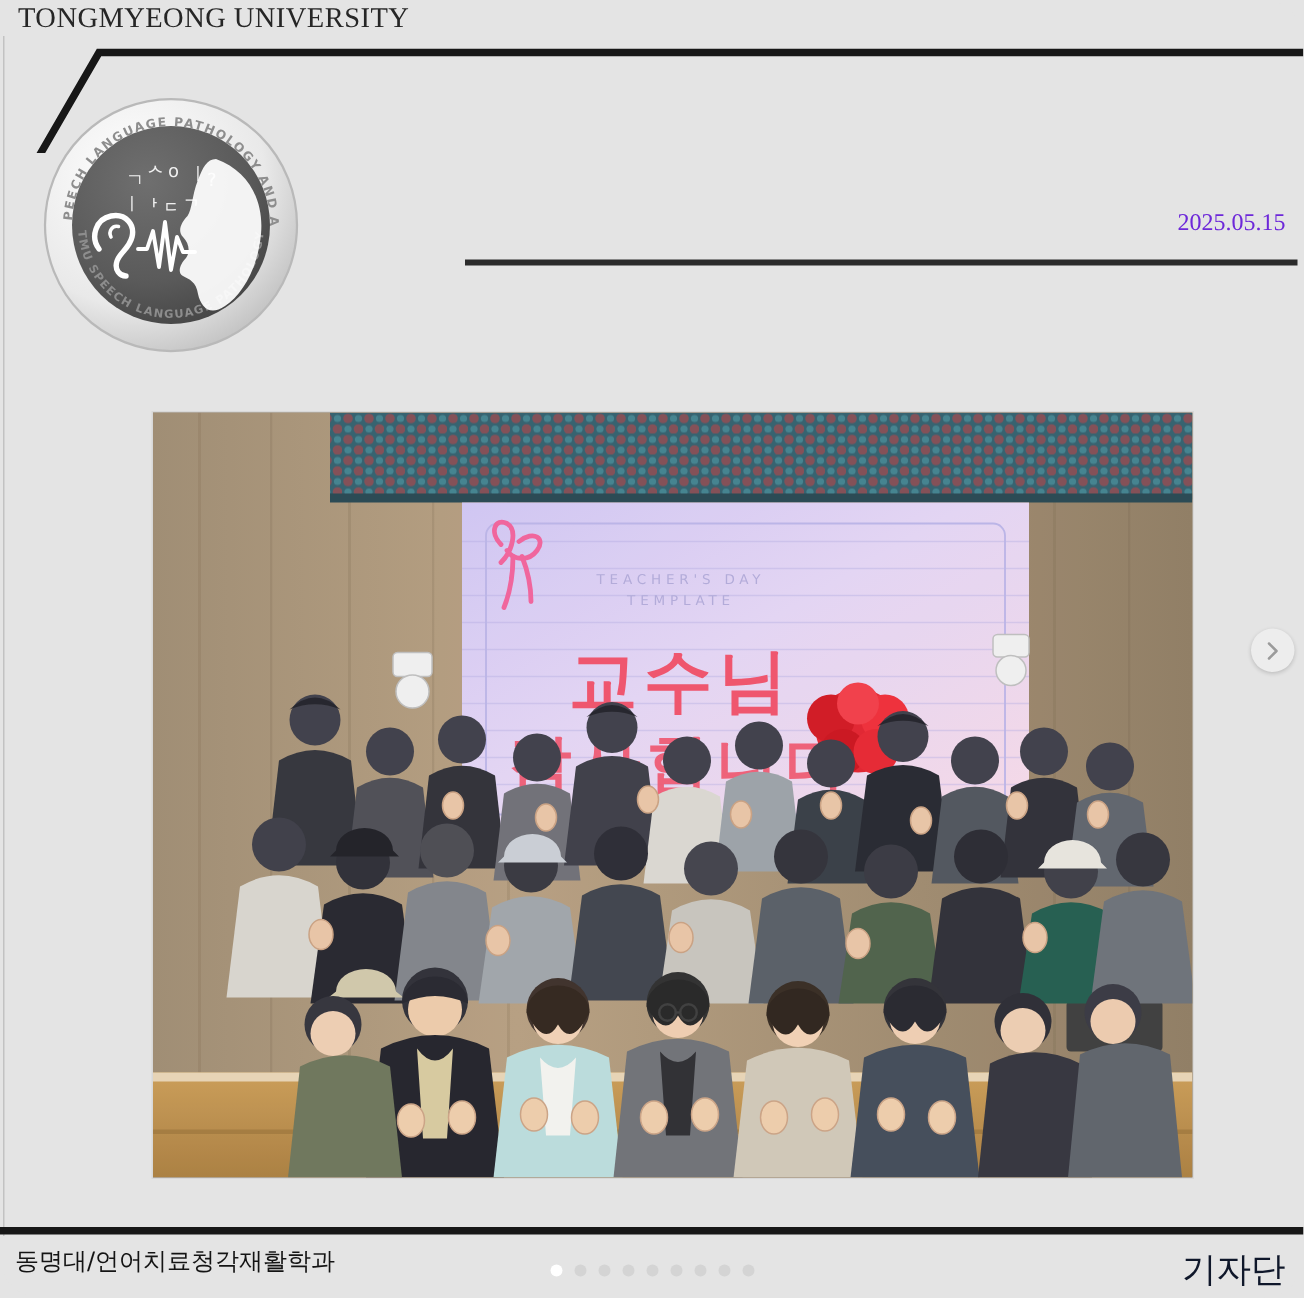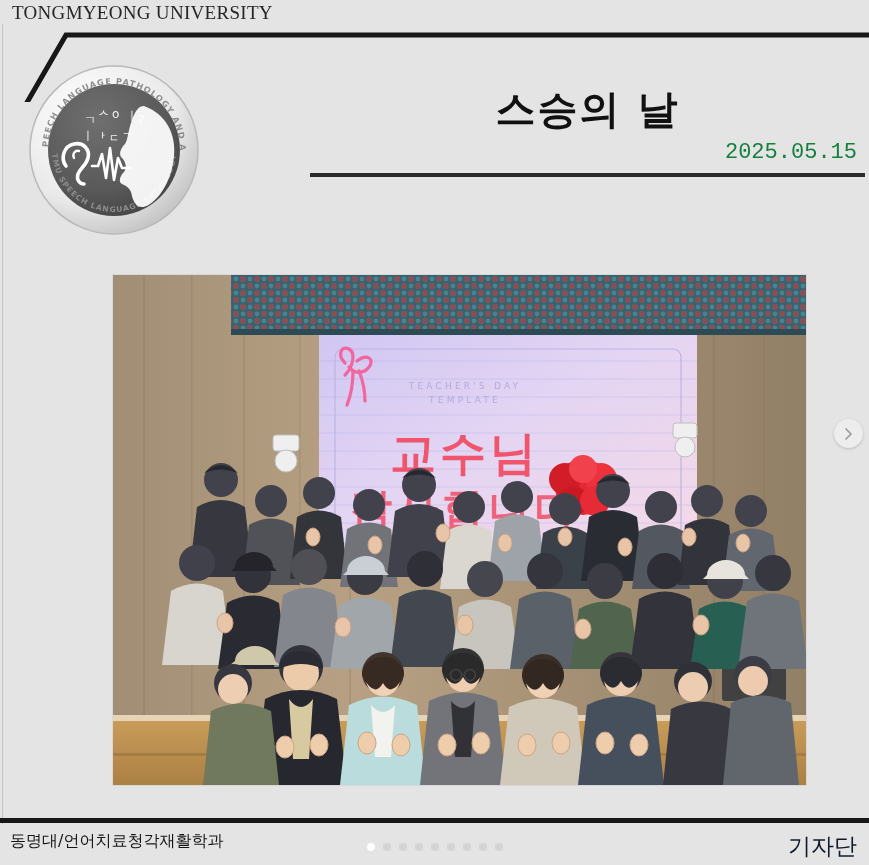--- a/index.html
+++ b/index.html
@@ -35,40 +35,39 @@
 
   .title {
     position: absolute; left: 310px; top: 82px; width: 555px;
     text-align: center;
     font-size: 40px; font-weight: 700; color: #111;
     font-family: "DejaVu Sans", sans-serif;
     letter-spacing: 2px;
   }
   .date {
     position: absolute; right: 12px; top: 140px;
-    font-size: 22px; color: #15803d;
-    font-family: Liberation Mono, monospace;
+    font-size: 16px; color: #6d28d9;
+    font-family: Liberation Serif, serif;
   }
   .title-rule {
     position: absolute; left: 310px; top: 173px;
     width: 555px; height: 4px;
     background: #2b2b2b;
   }
 
   
   .crest { position: absolute; left: 26px; top: 62px; width: 176px; height: 176px; }
 
   
   .photo-wrap {
     position: absolute; left: 102px; top: 275px;
     width: 693px; height: 510px;
     background: #8a7a63;
     overflow: hidden;
     box-shadow: 0 0 0 1px rgba(0,0,0,.05);
-    margin-left: 11px;
   }
   .photo { position: absolute; inset: 0; }
 
   
   .nav-next {
     position: absolute; left: 834px; top: 419px;
     width: 29px; height: 29px; border-radius: 50%;
     background: #ededed;
     box-shadow: 0 1px 3px rgba(0,0,0,.18);
     display: flex; align-items: center; justify-content: center;
@@ -154,21 +153,20 @@
         <text x="86" y="56">o</text>
       <text x="100" y="58">ㅣ</text>
         <text x="56" y="78">ㅣ</text>
         <text x="68" y="80">ᅡ</text>
       <text x="82" y="80">ᆮ</text>
         <text x="96" y="80">ᄀ</text>
         <text x="112" y="62">?</text>
     </g>
   </svg>
 
-  <div class="title">스승의 날</div>
   <div class="date">2025.05.15</div>
   <div class="title-rule"></div>
 
   <div class="photo-wrap">
     <svg class="photo" viewBox="0 0 693 510" preserveAspectRatio="none">
       <defs>
         <linearGradient id="wall" x1="0" y1="0" x2="1" y2="0">
           <stop offset="0%" stop-color="#9d8a70"></stop>
           <stop offset="35%" stop-color="#b59d7e"></stop>
           <stop offset="100%" stop-color="#8d7a60"></stop>

